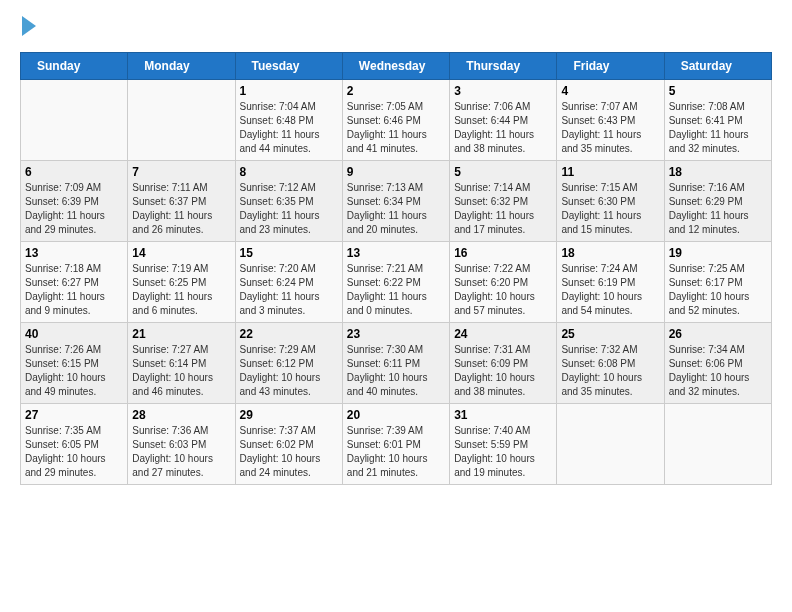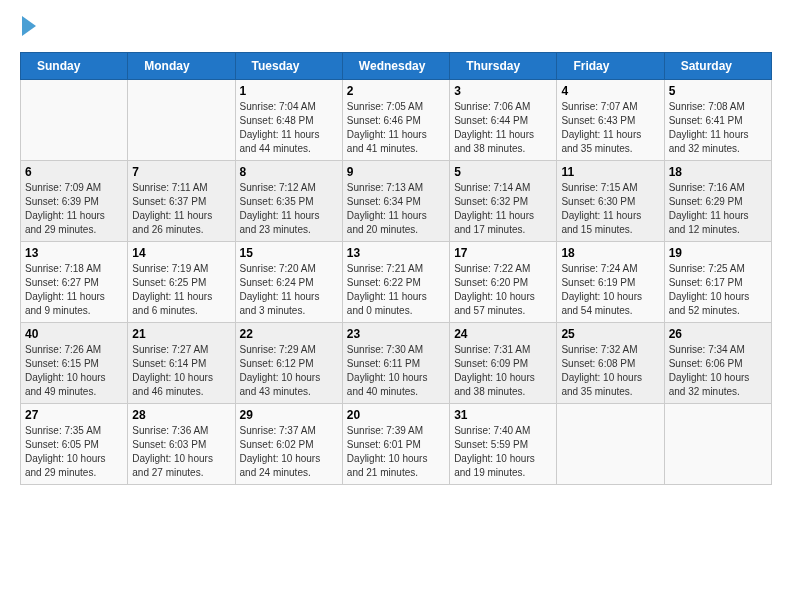--- a/index.html
+++ b/index.html
@@ -190,21 +190,21 @@
         </td>
         <td>
           <span class="day-num">15</span>
           <div class="day-info">Sunrise: 7:20 AM<br>Sunset: 6:24 PM<br>Daylight: 11 hours and 3 minutes.</div>
         </td>
         <td>
           <span class="day-num">13</span>
           <div class="day-info">Sunrise: 7:21 AM<br>Sunset: 6:22 PM<br>Daylight: 11 hours and 0 minutes.</div>
         </td>
         <td>
-          <span class="day-num">17</span>
+          <span class="day-num">16</span>
           <div class="day-info">Sunrise: 7:22 AM<br>Sunset: 6:20 PM<br>Daylight: 10 hours and 57 minutes.</div>
         </td>
         <td>
           <span class="day-num">18</span>
           <div class="day-info">Sunrise: 7:24 AM<br>Sunset: 6:19 PM<br>Daylight: 10 hours and 54 minutes.</div>
         </td>
         <td>
           <span class="day-num">19</span>
           <div class="day-info">Sunrise: 7:25 AM<br>Sunset: 6:17 PM<br>Daylight: 10 hours and 52 minutes.</div>
         </td>

